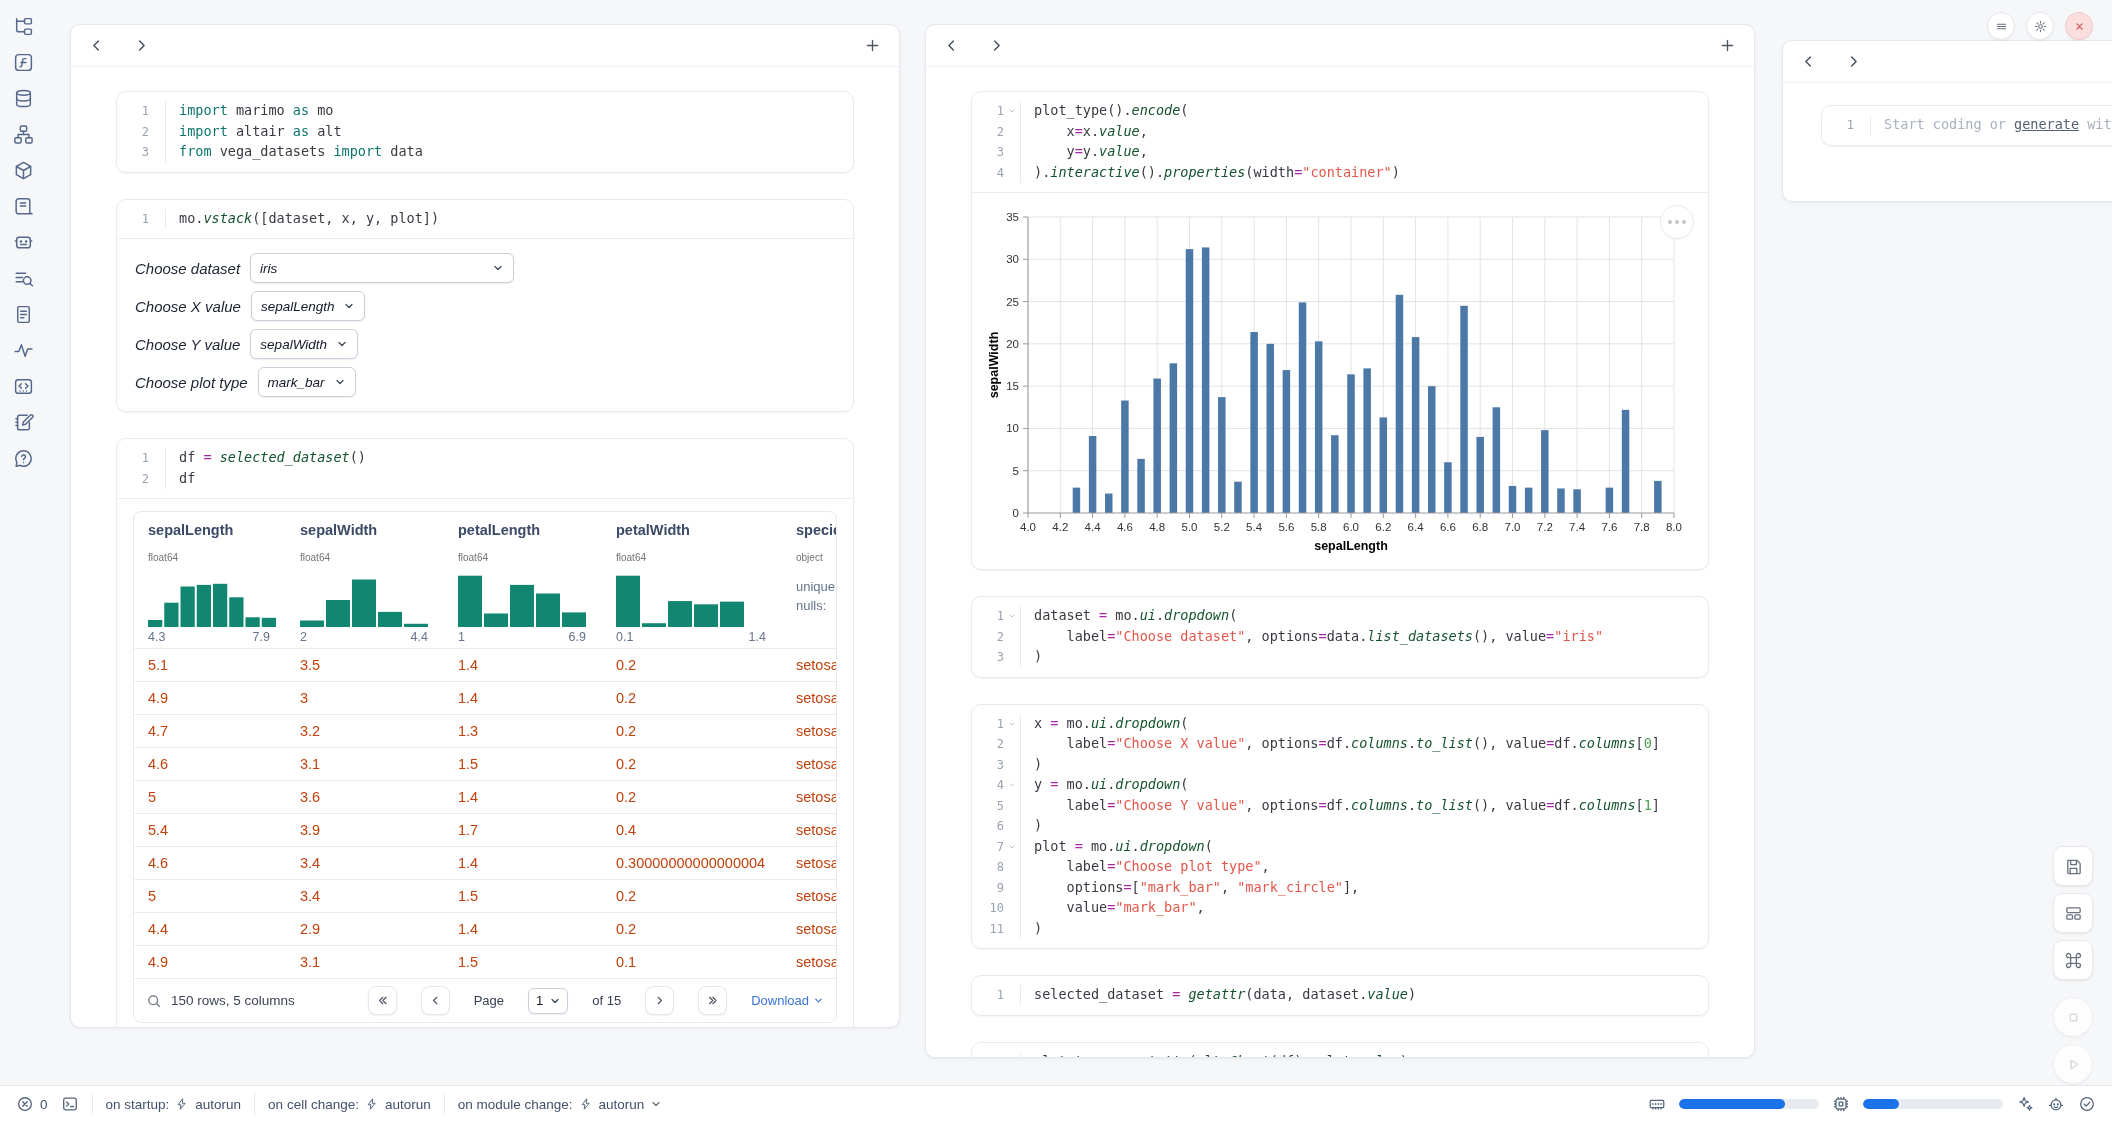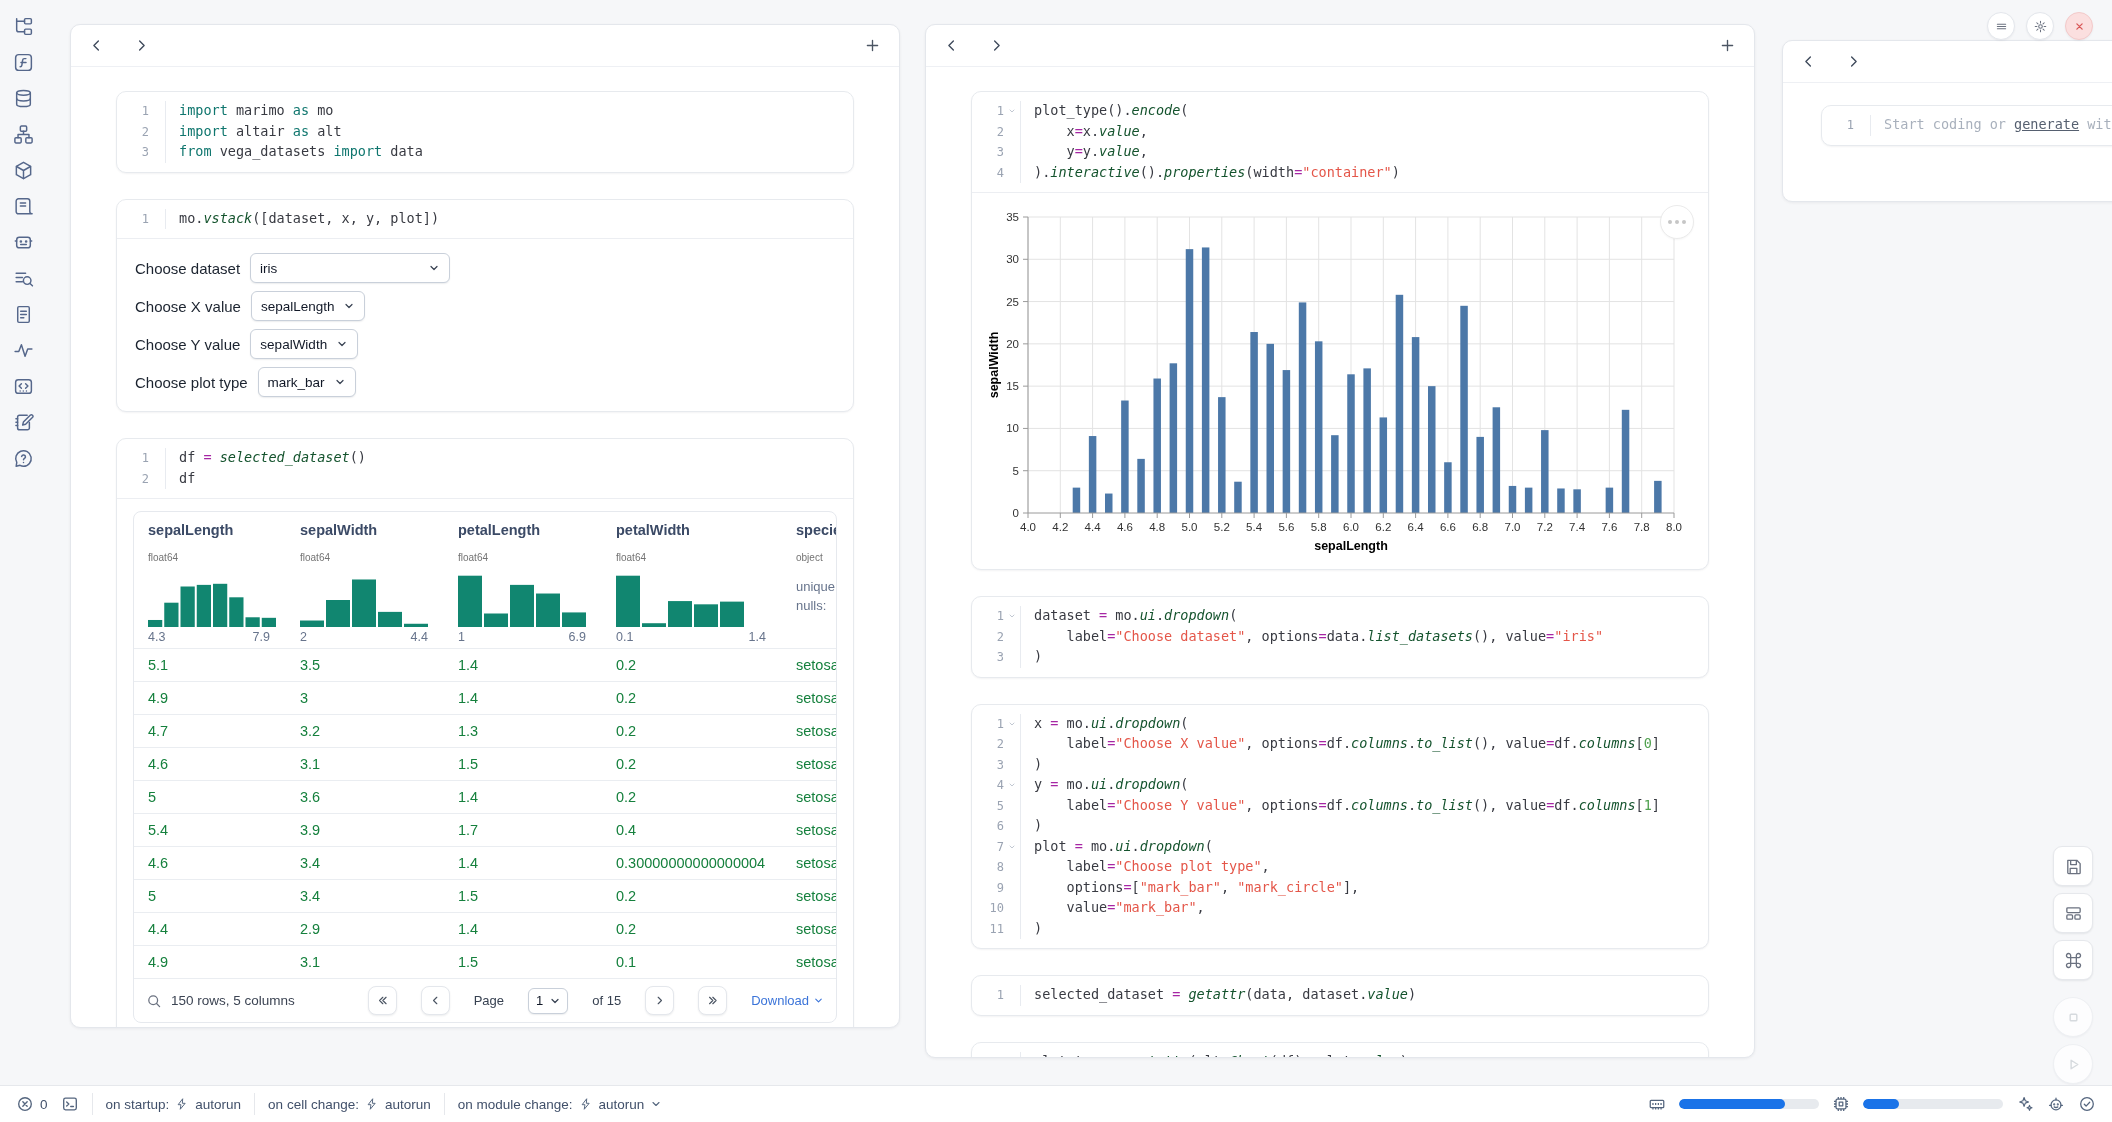--- a/index.html
+++ b/index.html
@@ -39,40 +39,40 @@
   .tk-kw  { color:#0f766e; }
   .tk-fn  { color:#14532d;font-style:italic; }
   .tk-str { color:#e45649; }
   .tk-num { color:#50a14f; }
   .tk-op  { color:#a626a4; }
   .tk-pl  { color:#383a42; }
   .out { border-top:1px solid #eceef2; }
 
   
   .out-controls { padding:14px 18px; display:flex; flex-direction:column; gap:8px; }
-  .ctl { display:flex; align-items:center; gap:10px; font-size:15px; color:#1c2430; height:30px; }
+  .ctl { display:flex; align-items:center; gap:10px; font-size:15px; color:#1c2430; height:30px;font-style:italic; }
   .sel { display:inline-flex; align-items:center; justify-content:space-between; gap:9px; height:30px;
          border:1px solid #c9d0da; border-radius:6px; background:#fff; padding:0 9px;
          font-size:13.5px; color:#111827; box-shadow:0 1px 1.5px rgba(16,24,40,.08); cursor:pointer; }
-  .sel.wide { width:200px;gap:48px; }
+  .sel.wide { width:264px;gap:48px; }
   .sel svg { width:12px; height:12px; color:#374151; flex:none; }
 
   
   .out-table { padding:12px 16px 14px; }
   .tbl-card { border:1px solid #e6e9ee; border-radius:8px; overflow:hidden; }
   .tbl-scroll { overflow:hidden; }
   table { border-collapse:collapse; table-layout:fixed; width:768px; }
   th { text-align:left; vertical-align:top; padding:10px 0 4px 14px; font-weight:normal; }
   .th-name { font-size:14.5px; font-weight:bold; color:#3b4a66; }
   .th-type { font-size:10px; color:#737373; margin-top:14px; }
   .th-hist { margin-top:10px; height:54px; }
   .th-range { display:flex; justify-content:space-between; font-size:12.5px; color:#67748c;
               margin-top:3px; padding-right:16px; }
   .th-meta { margin-top:14px; font-size:13px; color:#67748c; line-height:19px; }
-  td { border-top:1px solid #eaedf1; padding:8px 0 8px 14px; font-size:14.5px; color:#15803d;
+  td { border-top:1px solid #eaedf1; padding:8px 0 8px 14px; font-size:14.5px; color:#c2410c;
        white-space:nowrap; overflow:hidden; }
   .tbl-foot { display:flex; align-items:center; border-top:1px solid #eaedf1; padding:7px 12px; gap:9px; }
   .tbl-foot .search-ic { width:16px; height:16px; color:#6b7280; }
   .tbl-summary { font-size:13.5px; color:#3c4453; }
   .foot-right { margin-left:auto; display:flex; align-items:center; gap:24px; }
   .pgbtn { width:29px; height:29px; border:1px solid #e4e7ec; border-radius:8px; background:#fff;
            display:flex; align-items:center; justify-content:center; color:#4b5563; cursor:pointer;
            box-shadow:0 1px 2px rgba(16,24,40,.08); }
   .pgbtn svg { width:13px; height:13px; }
   .pg-label { font-size:13px; color:#374151; }

